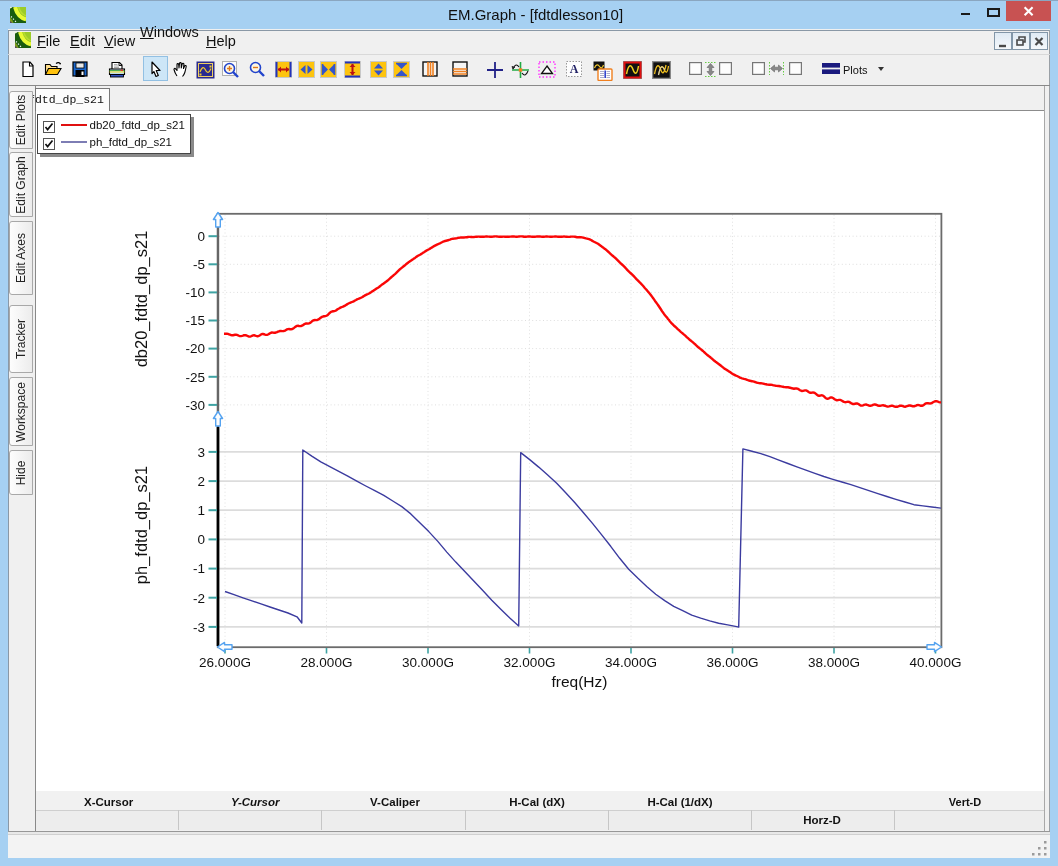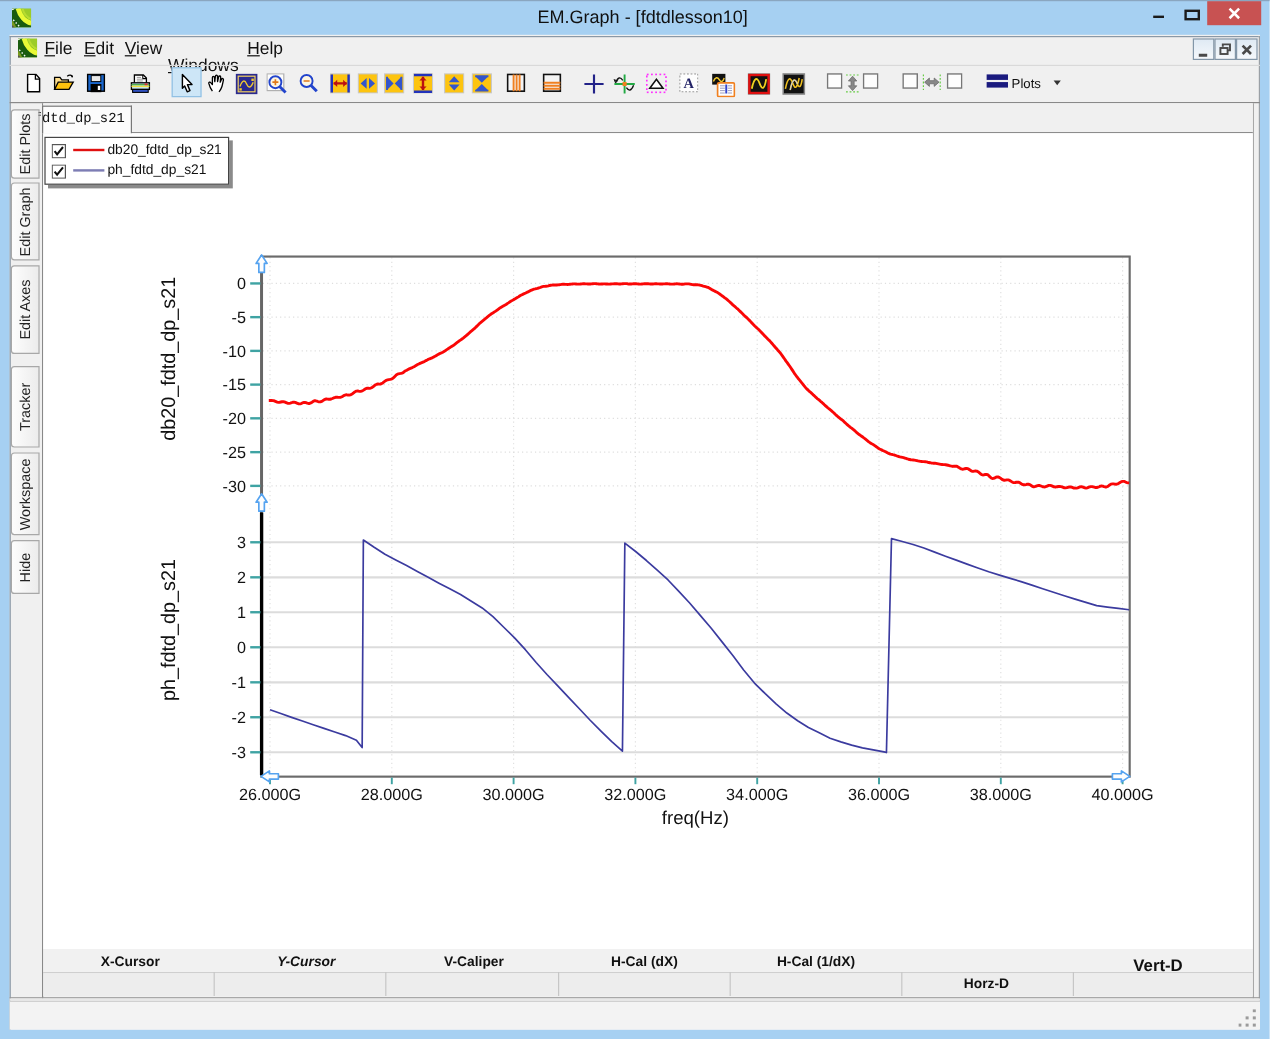--- a/index.html
+++ b/index.html
@@ -40,21 +40,21 @@
       <path d="M5 0 C6.6 6 10.8 11 16 12.4" stroke="#e9fa36" stroke-width="4" fill="none"></path>
       <path d="M8.6 0 C10 4.4 13 7.9 16 9" stroke="#b8dc30" stroke-width="1.6" fill="none"></path>
       <path d="M0 0 L2.6 0 C1.8 0.9 0.9 1.4 0 1.5 Z" fill="#eaf4da"></path>
       <path d="M0 10 C2 12 3 14 3.5 16 L0 16 Z" fill="#7a9a1e"></path>
       <path d="M1 9.5 L6.5 15.5" stroke="#f4f4f4" stroke-width="1.2" stroke-dasharray="1.3 1.7"></path>
       <path d="M0 14 L2.5 16 L0 16 Z" fill="#57495f"></path>
     </svg></div>
 <div class="abs" style="left:37px;top:33px;font-size:14.5px;color:#111;"><u>F</u>ile</div>
 <div class="abs" style="left:70px;top:33px;font-size:14.5px;color:#111;"><u>E</u>dit</div>
 <div class="abs" style="left:104px;top:33px;font-size:14.5px;color:#111;"><u>V</u>iew</div>
-<div class="abs" style="left:140px;top:47px;font-size:14.5px;color:#111;"><u>W</u>indows</div>
+<div class="abs" style="left:140px;top:24px;font-size:14.5px;color:#111;"><u>W</u>indows</div>
 <div class="abs" style="left:206px;top:33px;font-size:14.5px;color:#111;"><u>H</u>elp</div>
 
 <div class="abs" style="left:993.5px;top:31.5px;width:16px;height:16px;background:linear-gradient(#dfeaf4,#f5f8fb);border:1px solid #8296a8;"><svg width="16" height="16">
       <path d="M4 13 L11 13" stroke="#4a4a4a" stroke-width="2.4"></path>
     </svg></div>
 <div class="abs" style="left:1011.5px;top:31.5px;width:16px;height:16px;background:linear-gradient(#dfeaf4,#f5f8fb);border:1px solid #8296a8;"><svg width="16" height="16">
       <path d="M6 6 L6 4 L12 4 L12 9 L10 9" fill="none" stroke="#4a4a4a" stroke-width="1.6"></path>
       <rect x="4" y="7" width="6" height="5" fill="none" stroke="#4a4a4a" stroke-width="1.6"></rect>
     </svg></div>
 <div class="abs" style="left:1029.5px;top:31.5px;width:16px;height:16px;background:linear-gradient(#dfeaf4,#f5f8fb);border:1px solid #8296a8;"><svg width="16" height="16">
@@ -342,21 +342,21 @@
 
 <div class="abs" style="left:36px;top:790.5px;width:1008px;height:19px;background:#f1f1f1;"></div>
 <div class="abs" style="left:36px;top:809.5px;width:1008px;height:1px;background:#cfcfcf;"></div>
 <div class="abs" style="left:36px;top:810.5px;width:1008px;height:19.5px;background:#ededed;"></div>
 <div style="position:absolute;left:108.6px;top:795.5px;transform:translateX(-50%);font-size:11.5px;font-weight:bold;color:#111;">X-Cursor</div>
 <div style="position:absolute;left:255.3px;top:795.5px;transform:translateX(-50%);font-size:11.5px;font-weight:bold;color:#111;font-style:italic;">Y-Cursor</div>
 <div style="position:absolute;left:395.0px;top:795.5px;transform:translateX(-50%);font-size:11.5px;font-weight:bold;color:#111;">V-Caliper</div>
 <div style="position:absolute;left:537.0px;top:795.5px;transform:translateX(-50%);font-size:11.5px;font-weight:bold;color:#111;">H-Cal (dX)</div>
 <div style="position:absolute;left:680.0px;top:795.5px;transform:translateX(-50%);font-size:11.5px;font-weight:bold;color:#111;">H-Cal (1/dX)</div>
 <div style="position:absolute;left:822.0px;top:814px;transform:translateX(-50%);font-size:11.5px;font-weight:bold;color:#111;">Horz-D</div>
-<div style="position:absolute;left:965.0px;top:795.5px;transform:translateX(-50%);font-size:14px;font-weight:bold;color:#111;">Vert-D</div>
+<div style="position:absolute;left:965.0px;top:795.5px;transform:translateX(-50%);font-size:11px;font-weight:bold;color:#111;">Vert-D</div>
 <div style="position:absolute;left:178.0px;top:810px;width:1px;height:20px;background:#c6c6c6;"></div>
 <div style="position:absolute;left:320.5px;top:810px;width:1px;height:20px;background:#c6c6c6;"></div>
 <div style="position:absolute;left:464.5px;top:810px;width:1px;height:20px;background:#c6c6c6;"></div>
 <div style="position:absolute;left:608.0px;top:810px;width:1px;height:20px;background:#c6c6c6;"></div>
 <div style="position:absolute;left:751.0px;top:810px;width:1px;height:20px;background:#c6c6c6;"></div>
 <div style="position:absolute;left:894.0px;top:810px;width:1px;height:20px;background:#c6c6c6;"></div>
 
 <div class="abs" style="left:8px;top:830.5px;width:1042px;height:1.5px;background:#979797;"></div>
 <div class="abs" style="left:8px;top:832px;width:1042px;height:2px;background:#e8e8e8;"></div>
 <div class="abs" style="left:8px;top:834px;width:1042px;height:24px;background:#f3f3f3;border-top:1px solid #d0d0d0;box-sizing:border-box;"></div>

